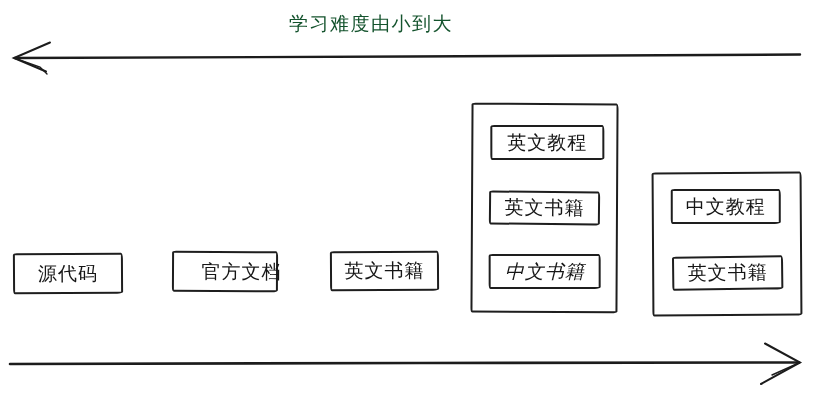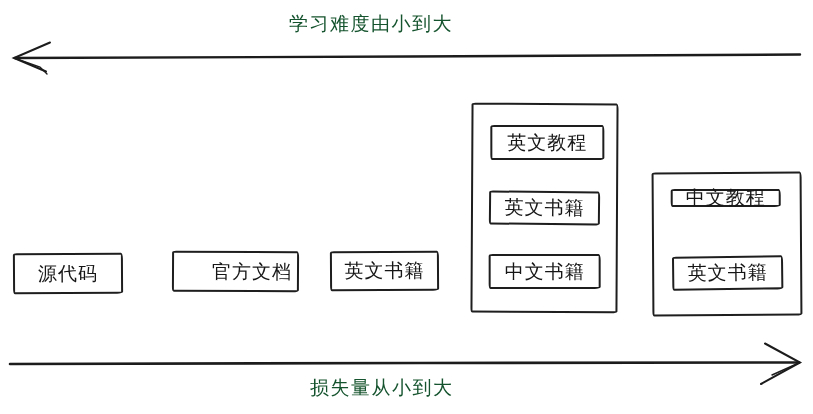--- a/index.html
+++ b/index.html
@@ -71,49 +71,48 @@
       <path d="M 10 364 L 420 363 L 799 362.5" stroke-width="2.6"></path>
       <path d="M 765 343.5 L 800 362.5 L 761 384" stroke-width="2"></path>
       <path d="M 800 362.5 L 772 375" stroke-width="1.4"></path>
     </g>
   </svg>
 
   <div class="sketch leaf-box r-neg" style="left:13px; top:253px; width:110px; height:41px;justify-content:center;">
     <span>源代码</span>
   </div>
 
-  <div class="sketch leaf-box r-pos" style="left:172px; top:251px; width:127px; height:41px;padding-left:33px;">
+  <div class="sketch leaf-box r-pos" style="left:172px; top:251px; width:106px; height:41px;padding-left:33px;">
     <span>官方文档</span>
   </div>
 
   <div class="sketch leaf-box r-neg" style="left:330px; top:251px; width:109px; height:40px;">
     <span>英文书籍</span>
   </div>
 
   <div class="sketch group-box r-pos" style="left:471px; top:103px; width:147px; height:210px;">
 
     <div class="sketch leaf-box r-neg" style="left:17px; top:20px; width:114px; height:35px;">
       <span>英文教程</span>
     </div>
 
     <div class="sketch leaf-box r-pos" style="left:16px; top:86px; width:111px; height:34px;">
       <span>英文书籍</span>
     </div>
 
-    <div class="sketch leaf-box r-neg" style="left:16px; top:149px; width:112px; height:35px;">
+    <div class="sketch leaf-box r-neg" style="left:16px; top:149px; width:112px; height:35px;font-style:italic;">
       <span>中文书籍</span>
     </div>
   </div>
 
   <div class="sketch group-box r-neg" style="left:652px; top:172px; width:150px; height:144px;">
 
-    <div class="sketch leaf-box r-pos" style="left:17px; top:15px; width:110px; height:18px;align-items:center;">
+    <div class="sketch leaf-box r-pos" style="left:17px; top:15px; width:110px; height:35px;align-items:center;">
       <span>中文教程</span>
     </div>
 
     <div class="sketch leaf-box r-neg" style="left:18px; top:82px; width:111px; height:34px;">
       <span>英文书籍</span>
     </div>
   </div>
 
-  <div class="axis-label" style="left:310px; top:375px;">损失量从小到大</div>
 
 </div>
 
 </body></html>

